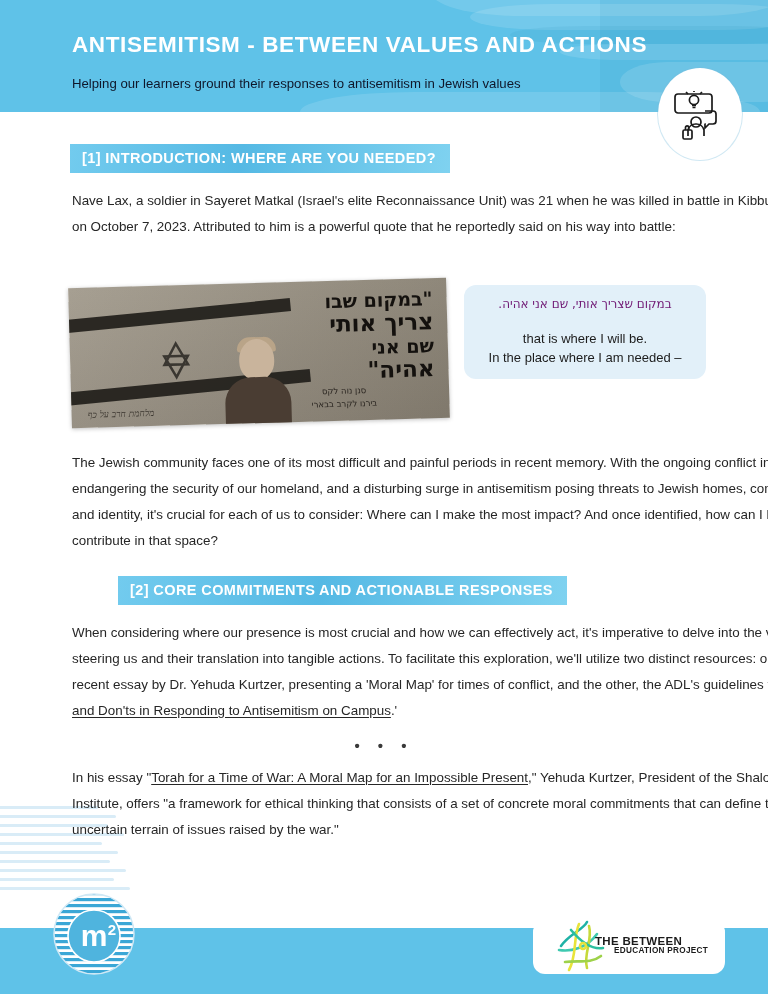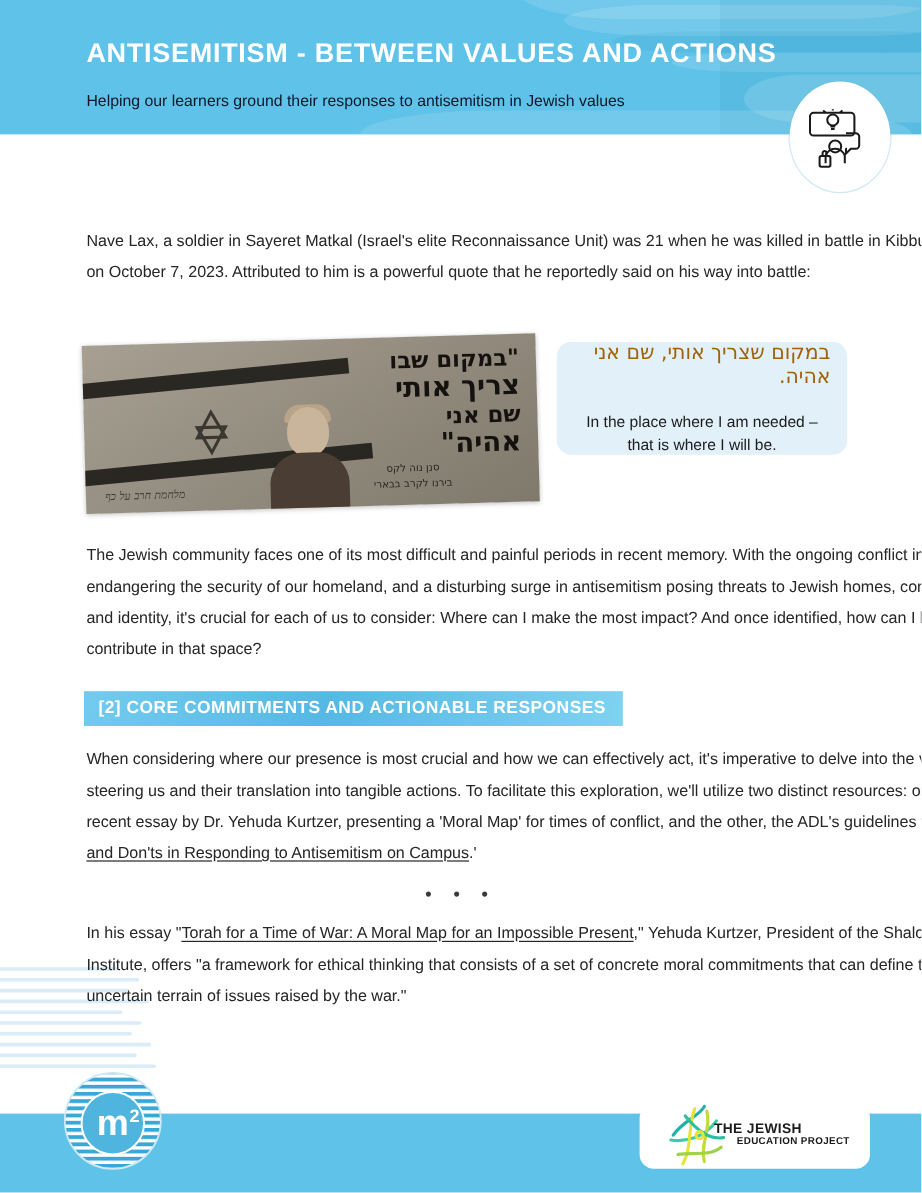--- a/index.html
+++ b/index.html
@@ -196,22 +196,22 @@
     border-radius: 12px;
     display: flex;
     flex-direction: column;
     justify-content: center;
     align-items: center;
     padding: 6px 14px;
   }
   .quote-he {
     font-family: "DejaVu Sans", sans-serif;
     direction: rtl;
-    font-size: 17px;
-    color: #a16207;
+    font-size: 12px;
+    color: #701a75;
     margin-bottom: 18px;
   }
   .quote-en {
     font-size: 13px;
     line-height: 19px;
     color: #1c1c1c;
     text-align: center;
   }
 
   
@@ -303,20 +303,23 @@
     <div class="ln" style="top:18px;  width:118px;"></div>
     <div class="ln" style="top:27px;  width:134px;"></div>
     <div class="ln" style="top:36px;  width:112px;"></div>
     <div class="ln" style="top:45px;  width:128px;"></div>
     <div class="ln" style="top:54px;  width:120px;"></div>
     <div class="ln" style="top:63px;  width:136px;"></div>
     <div class="ln" style="top:72px;  width:124px;"></div>
     <div class="ln" style="top:81px;  width:140px;"></div>
   </div>
 
+  <div style="position:absolute; left:0; top:144px; width:768px;">
+    <div class="section-head">[1] INTRODUCTION: WHERE ARE YOU NEEDED?</div>
+  </div>
 
   <p class="body" style="position:absolute; left:0; top:188px; width:768px;">Nave Lax, a soldier in Sayeret Matkal (Israel's elite Reconnaissance Unit) was 21 when he was killed in battle in Kibbutz Be'eri, on October 7, 2023. Attributed to him is a powerful quote that he reportedly said on his way into battle:</p>
 
   <div class="photo-wrap" style="top:283px;">
     <div class="photo">
       <div class="stripe-blk" style="left:-8px; top:24px; width:230px;"></div>
       <div class="stripe-blk" style="left:-10px; top:96px; width:250px;"></div>
       <svg class="star" viewBox="0 0 100 100" fill="none" stroke="#2a2723" stroke-width="6">
         <path d="M50 10 L78 60 L22 60 Z"></path>
         <path d="M50 90 L22 40 L78 40 Z"></path>
@@ -336,28 +339,28 @@
         <div>סנן נוה לקס</div>
         <div>בירנו לקרב בבארי</div>
       </div>
       <div class="heb-script">מלחמת חרב על כף</div>
     </div>
   </div>
 
   <div class="quote-box">
     <div class="quote-he">במקום שצריך אותי, שם אני אהיה.</div>
     <div class="quote-en">
+      <div>that is where I will be.</div>
       <div>In the place where I am needed –</div>
-      <div>that is where I will be.</div>
     </div>
   </div>
 
   <p class="body" style="position:absolute; left:0; top:450px; width:768px;">The Jewish community faces one of its most difficult and painful periods in recent memory. With the ongoing conflict in Israel endangering the security of our homeland, and a disturbing surge in antisemitism posing threats to Jewish homes, communities, and identity, it's crucial for each of us to consider: Where can I make the most impact? And once identified, how can I best contribute in that space?</p>
 
-  <div style="position:absolute; left:0; top:576px; width:768px;">
+  <div style="position:absolute; left:0; top:576px; width:768px;padding-left:48px;">
     <div class="section-head">[2] CORE COMMITMENTS AND ACTIONABLE RESPONSES</div>
   </div>
 
   <p class="body" style="position:absolute; left:0; top:620px; width:768px;"><span>When considering where our presence is most crucial and how we can effectively act, it's imperative to delve into the values steering us and their translation into tangible actions. To facilitate this exploration, we'll utilize two distinct resources: one being a recent essay by Dr. Yehuda Kurtzer, presenting a 'Moral Map' for times of conflict, and the other, the ADL's guidelines titled '</span><span class="u">Dos and Don'ts in Responding to Antisemitism on Campus</span><span>.'</span></p>
 
   <div class="dots" style="position:absolute; left:0; top:737px; width:768px;">• • •</div>
 
   <p class="body" style="position:absolute; left:0; top:765px; width:768px;"><span>In his essay "</span><span class="u">Torah for a Time of War: A Moral Map for an Impossible Present</span><span>," Yehuda Kurtzer, President of the Shalom Hartman Institute, offers "a framework for ethical thinking that consists of a set of concrete moral commitments that can define the uncertain terrain of issues raised by the war."</span></p>
 
   <div class="footer-band"></div>
@@ -366,21 +369,21 @@
     <svg class="jep-mark" width="56" height="54" viewBox="0 0 56 54" fill="none" stroke-width="2.6" stroke-linecap="round">
       <path d="M8 26 C16 14, 30 10, 34 2" stroke="#1fb2a6"></path>
       <path d="M6 30 C18 32, 34 28, 44 14" stroke="#3ec9b0"></path>
       <path d="M26 4 C20 18, 24 36, 16 50" stroke="#e8e33a"></path>
       <path d="M36 6 C40 20, 30 34, 34 48" stroke="#c6d93a"></path>
       <path d="M12 42 C24 40, 38 44, 48 36" stroke="#9ed24a"></path>
       <path d="M18 10 C28 22, 38 30, 50 28" stroke="#2bbfa0"></path>
       <circle cx="30" cy="26" r="3" stroke="#e8e33a"></circle>
     </svg>
     <div class="jep-text">
-      <div class="jep-t1">THE JEWISH</div>
+      <div class="jep-t1">THE BETWEEN</div>
       <div class="jep-t2">EDUCATION PROJECT</div>
     </div>
   </div>
 
   <svg class="m2-logo" viewBox="0 0 84 84">
     <defs>
       <clipPath id="cc">
           <circle cx="42" cy="42" r="40"></circle>
         </clipPath>
       <pattern id="hl" width="6" height="6" patternUnits="userSpaceOnUse">

